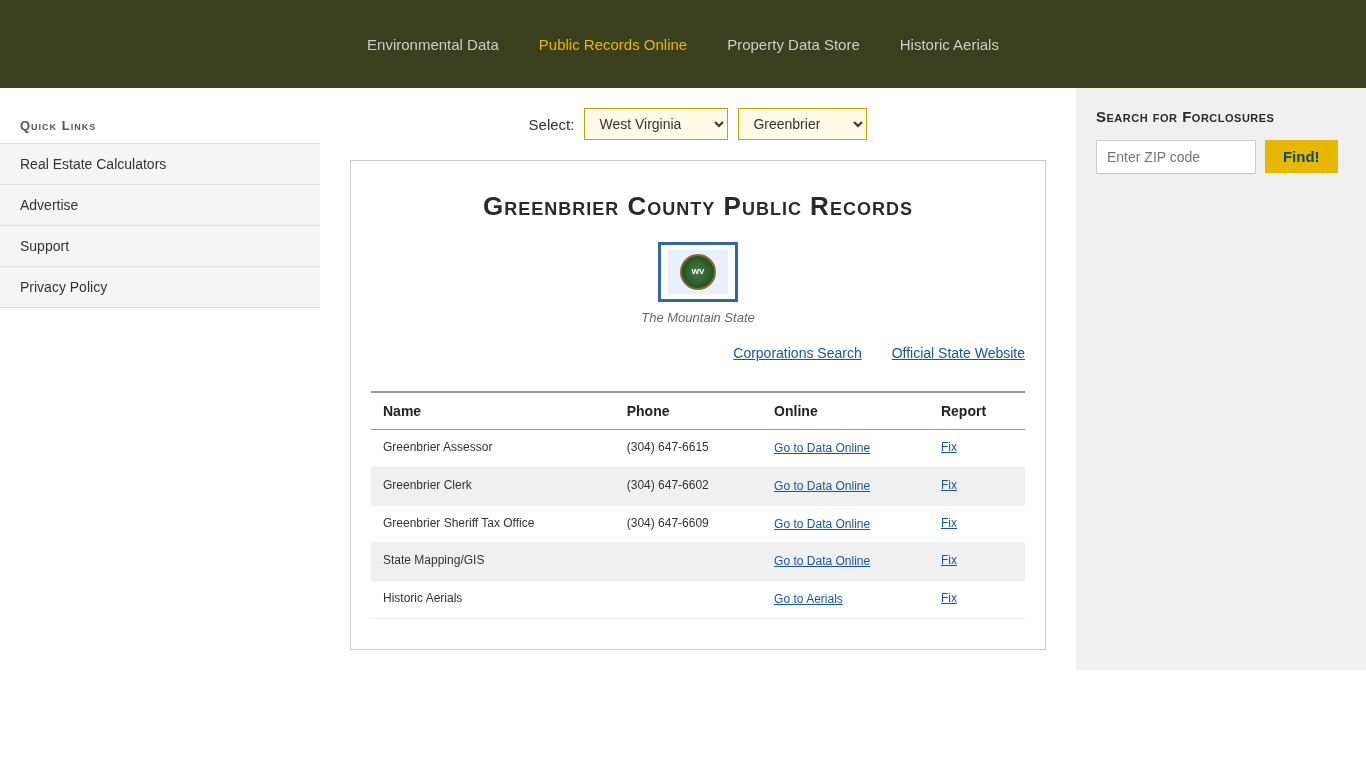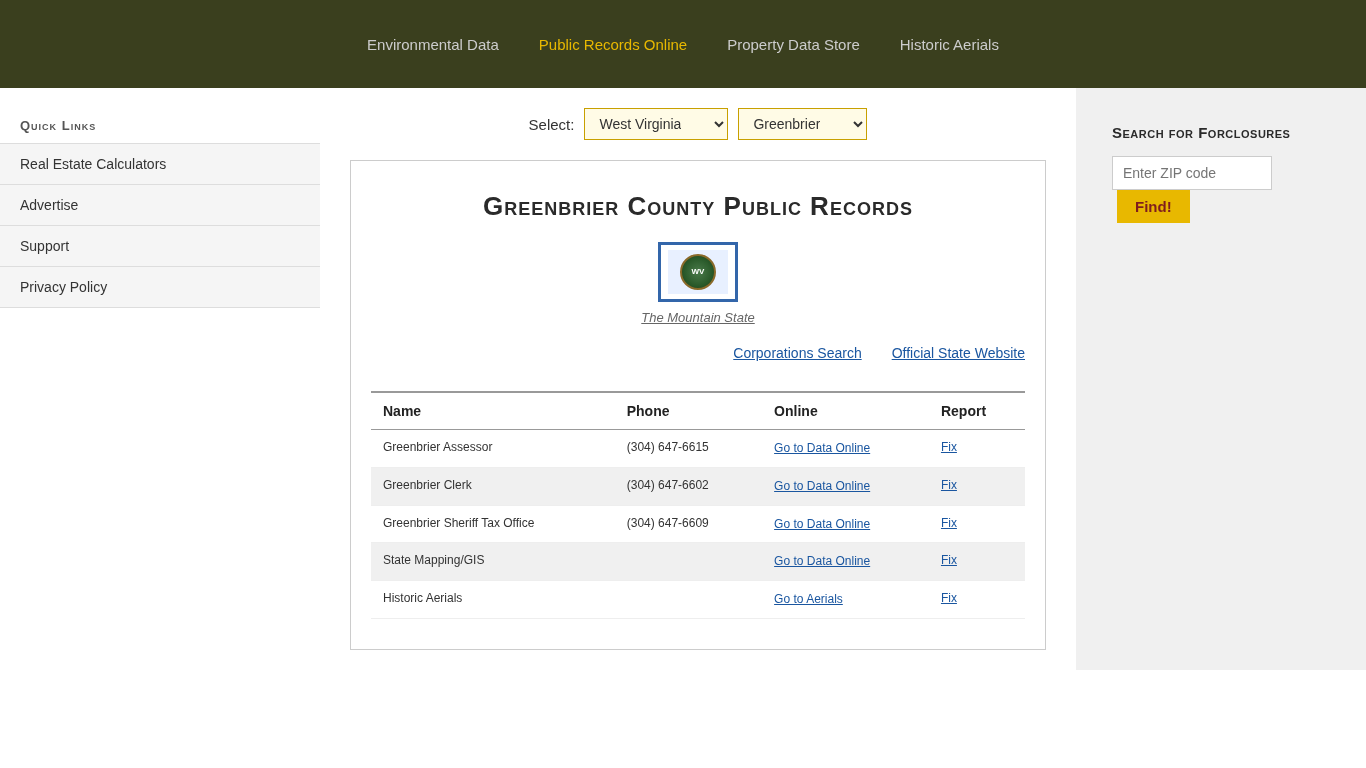--- a/index.html
+++ b/index.html
@@ -149,21 +149,20 @@
       font-size: 8px;
       text-align: center;
       line-height: 1.1;
       font-weight: bold;
     }
     #state-name-caption {
       font-style: italic;
       color: #666;
       font-size: 13px;
       margin-top: 8px;
-      text-decoration: underline;
     }
 
     
     #state-links {
       display: flex;
       justify-content: flex-end;
       gap: 30px;
       margin-bottom: 30px;
     }
     .state-link {
@@ -206,42 +205,42 @@
     .report-link {
       color: #1a56a0;
       text-decoration: underline;
       cursor: pointer;
     }
 
     
     #right-sidebar {
       width: 290px;
       min-width: 290px;
-      padding: 36px;
+      padding: 20px;
       background: #f0f0f0;
     }
     #foreclosure-title {
       font-variant: small-caps;
       font-weight: bold;
       font-size: 15px;
       color: #2a2a2a;
       margin-bottom: 15px;
       letter-spacing: 0.5px;
     }
     #zip-input {
       width: 160px;
       padding: 8px 10px;
       border: 1px solid #ccc;
       font-size: 14px;
       color: #999;
     }
     #find-button {
       padding: 8px 18px;
       background: #e8b800;
-      color: #7f1d1d;
+      color: #0c4a6e;
       border: none;
       font-size: 15px;
       font-weight: bold;
       cursor: pointer;
       margin-left: 5px;
     }
 
     .logo-word {
       color: #fff;
       font-size: 28px;

